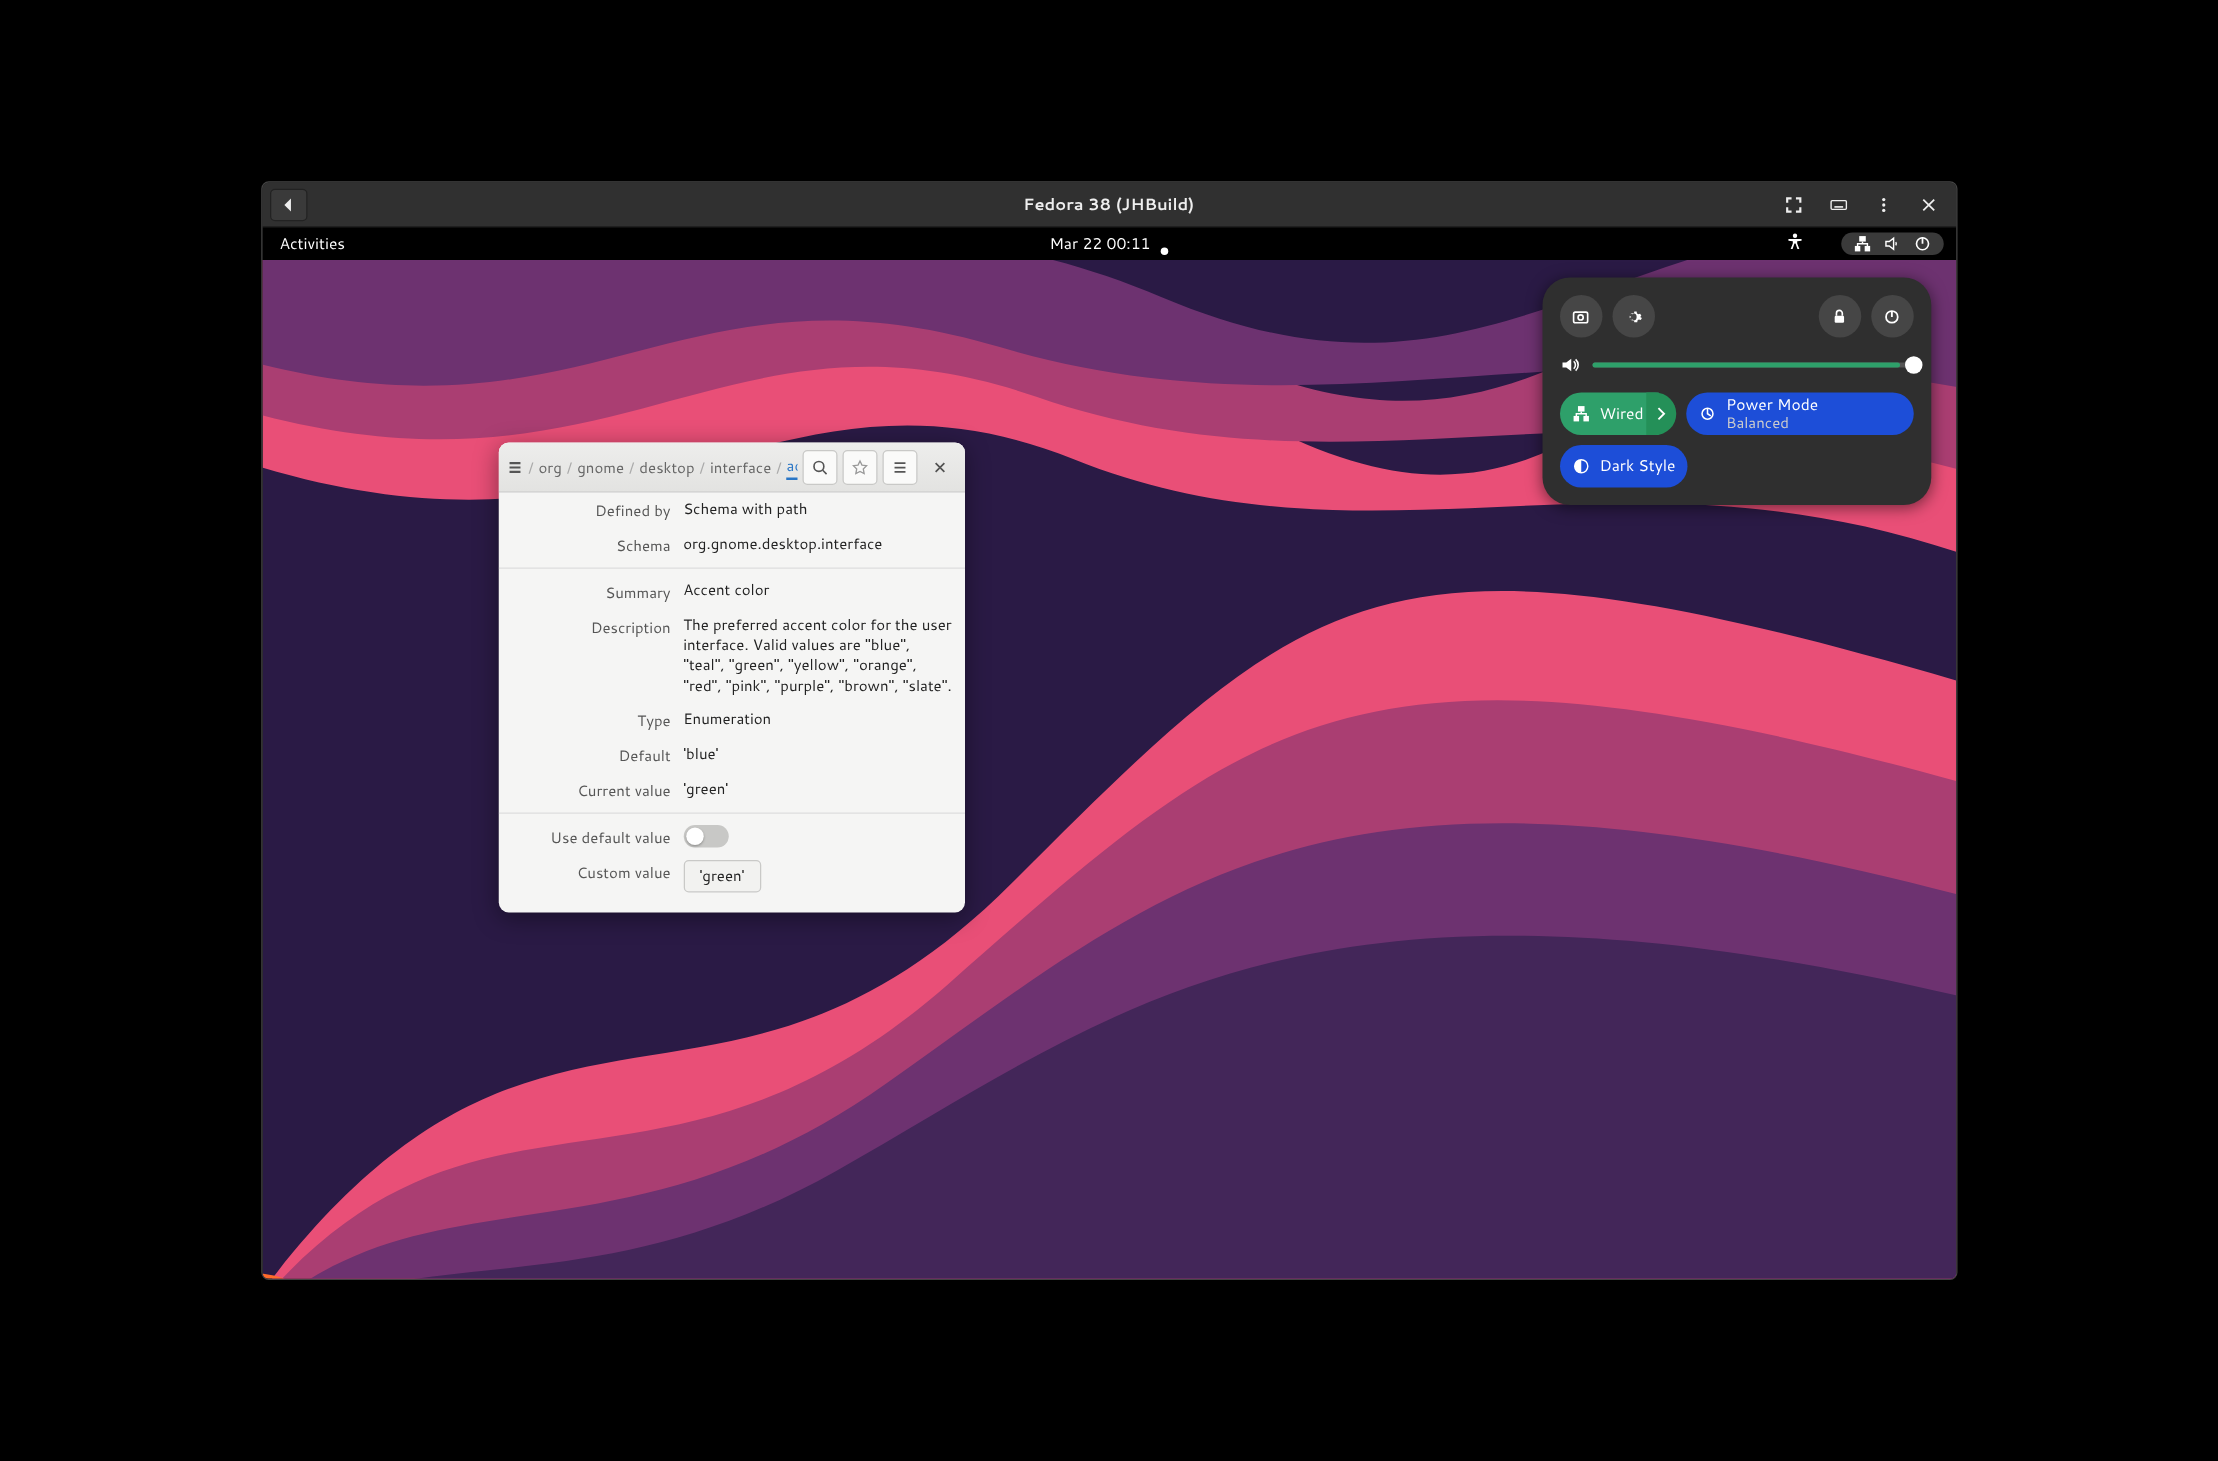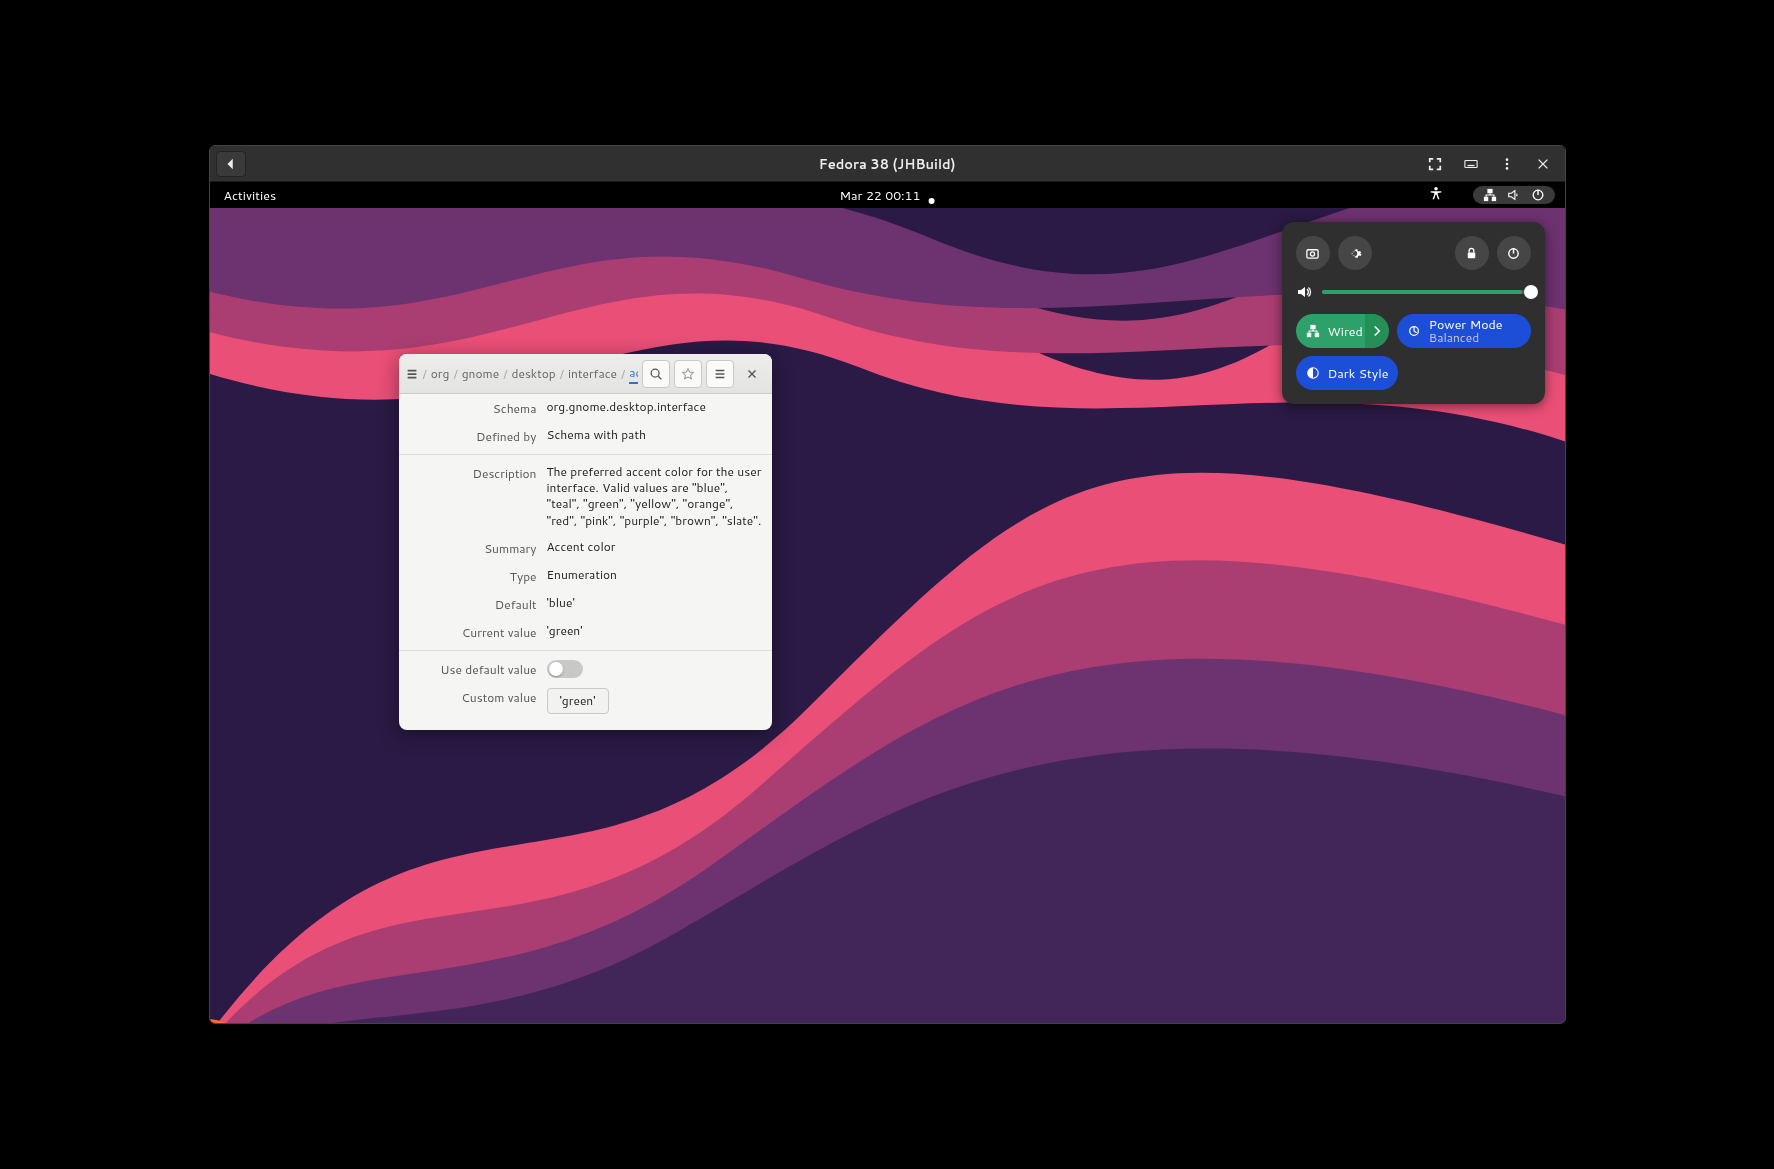--- a/index.html
+++ b/index.html
@@ -47,21 +47,21 @@
 .dconf-body { padding: 0; }
 .kv-row { display: flex; padding: 5px 10px; gap: 10px; }
 .kv-label { width: 128px; text-align: right; color: #555; font-size: 12px; padding-top: 1px; }
 .kv-value { flex: 1; color: #222; font-size: 12px; line-height: 1.35; }
 .section-divider { border-top: 1px solid #ddd; margin: 4px 0; }
 .toggle { width: 36px; height: 18px; background: #c8c8c6; border-radius: 9px; position: relative; cursor: pointer; }
 .toggle::after { content: ""; position: absolute; left: 2px; top: 2px; width: 14px; height: 14px; background: #fff; border-radius: 50%; box-shadow: 0 1px 2px rgba(0,0,0,.3); }
 .custom-btn { padding: 4px 12px; border: 1px solid #c9c9c7; background: #f2f2f0; border-radius: 4px; font-size: 12px; cursor: pointer; display: inline-block; }
 
 
-.quick { position: absolute; right: 20px; top: 14px; width: 263px; background: #2f2f2f; border-radius: 12px; padding: 14px; color: #fff; box-shadow: 0 2px 12px rgba(0,0,0,.5); }
+.quick { position: absolute; right: 20px; top: 14px; width: 311px; background: #2f2f2f; border-radius: 22px; padding: 14px; color: #fff; box-shadow: 0 2px 12px rgba(0,0,0,.5); }
 .quick-top { display: flex; gap: 8px; align-items: center; }
 .q-circle { width: 34px; height: 34px; border-radius: 50%; background: #464646; display: flex; align-items: center; justify-content: center; cursor: pointer; }
 .q-circle svg { width: 15px; height: 15px; fill: #fff; }
 .q-spacer { flex: 1; }
 .q-vol { display: flex; align-items: center; gap: 10px; margin-top: 14px; }
 .q-vol svg { width: 16px; height: 16px; fill: #fff; }
 .vol-track { flex: 1; height: 4px; background: #555; border-radius: 2px; position: relative; }
 .vol-fill { height: 100%; background: #2ea06a; border-radius: 2px; width: 96%; }
 .vol-handle { position: absolute; right: 0; top: 50%; transform: translate(50%,-50%); width: 14px; height: 14px; background: #fff; border-radius: 50%; }
 .q-pills { display: flex; gap: 8px; margin-top: 14px; flex-wrap: wrap; }
@@ -204,35 +204,35 @@
         </div>
         <div class="hdr-btn plain">
           <svg viewBox="0 0 16 16">
                 <path d="M4 4l8 8M12 4l-8 8" stroke="#555" stroke-width="1.6"></path>
               </svg>
         </div>
       </div>
 
       <div class="dconf-body">
         <div class="kv-row">
+          <div class="kv-label">Defined by</div>
+          <div class="kv-value">Schema with path</div>
+        </div>
+        <div class="kv-row">
           <div class="kv-label">Schema</div>
           <div class="kv-value">org.gnome.desktop.interface</div>
         </div>
-        <div class="kv-row">
-          <div class="kv-label">Defined by</div>
-          <div class="kv-value">Schema with path</div>
-        </div>
         <div class="section-divider"></div>
+        <div class="kv-row">
+          <div class="kv-label">Summary</div>
+          <div class="kv-value">Accent color</div>
+        </div>
         <div class="kv-row">
           <div class="kv-label">Description</div>
           <div class="kv-value">The preferred accent color for the user interface. Valid values are "blue", "teal", "green", "yellow", "orange", "red", "pink", "purple", "brown", "slate".</div>
-        </div>
-        <div class="kv-row">
-          <div class="kv-label">Summary</div>
-          <div class="kv-value">Accent color</div>
         </div>
         <div class="kv-row">
           <div class="kv-label">Type</div>
           <div class="kv-value">Enumeration</div>
         </div>
         <div class="kv-row">
           <div class="kv-label">Default</div>
           <div class="kv-value">'blue'</div>
         </div>
         <div class="kv-row">

